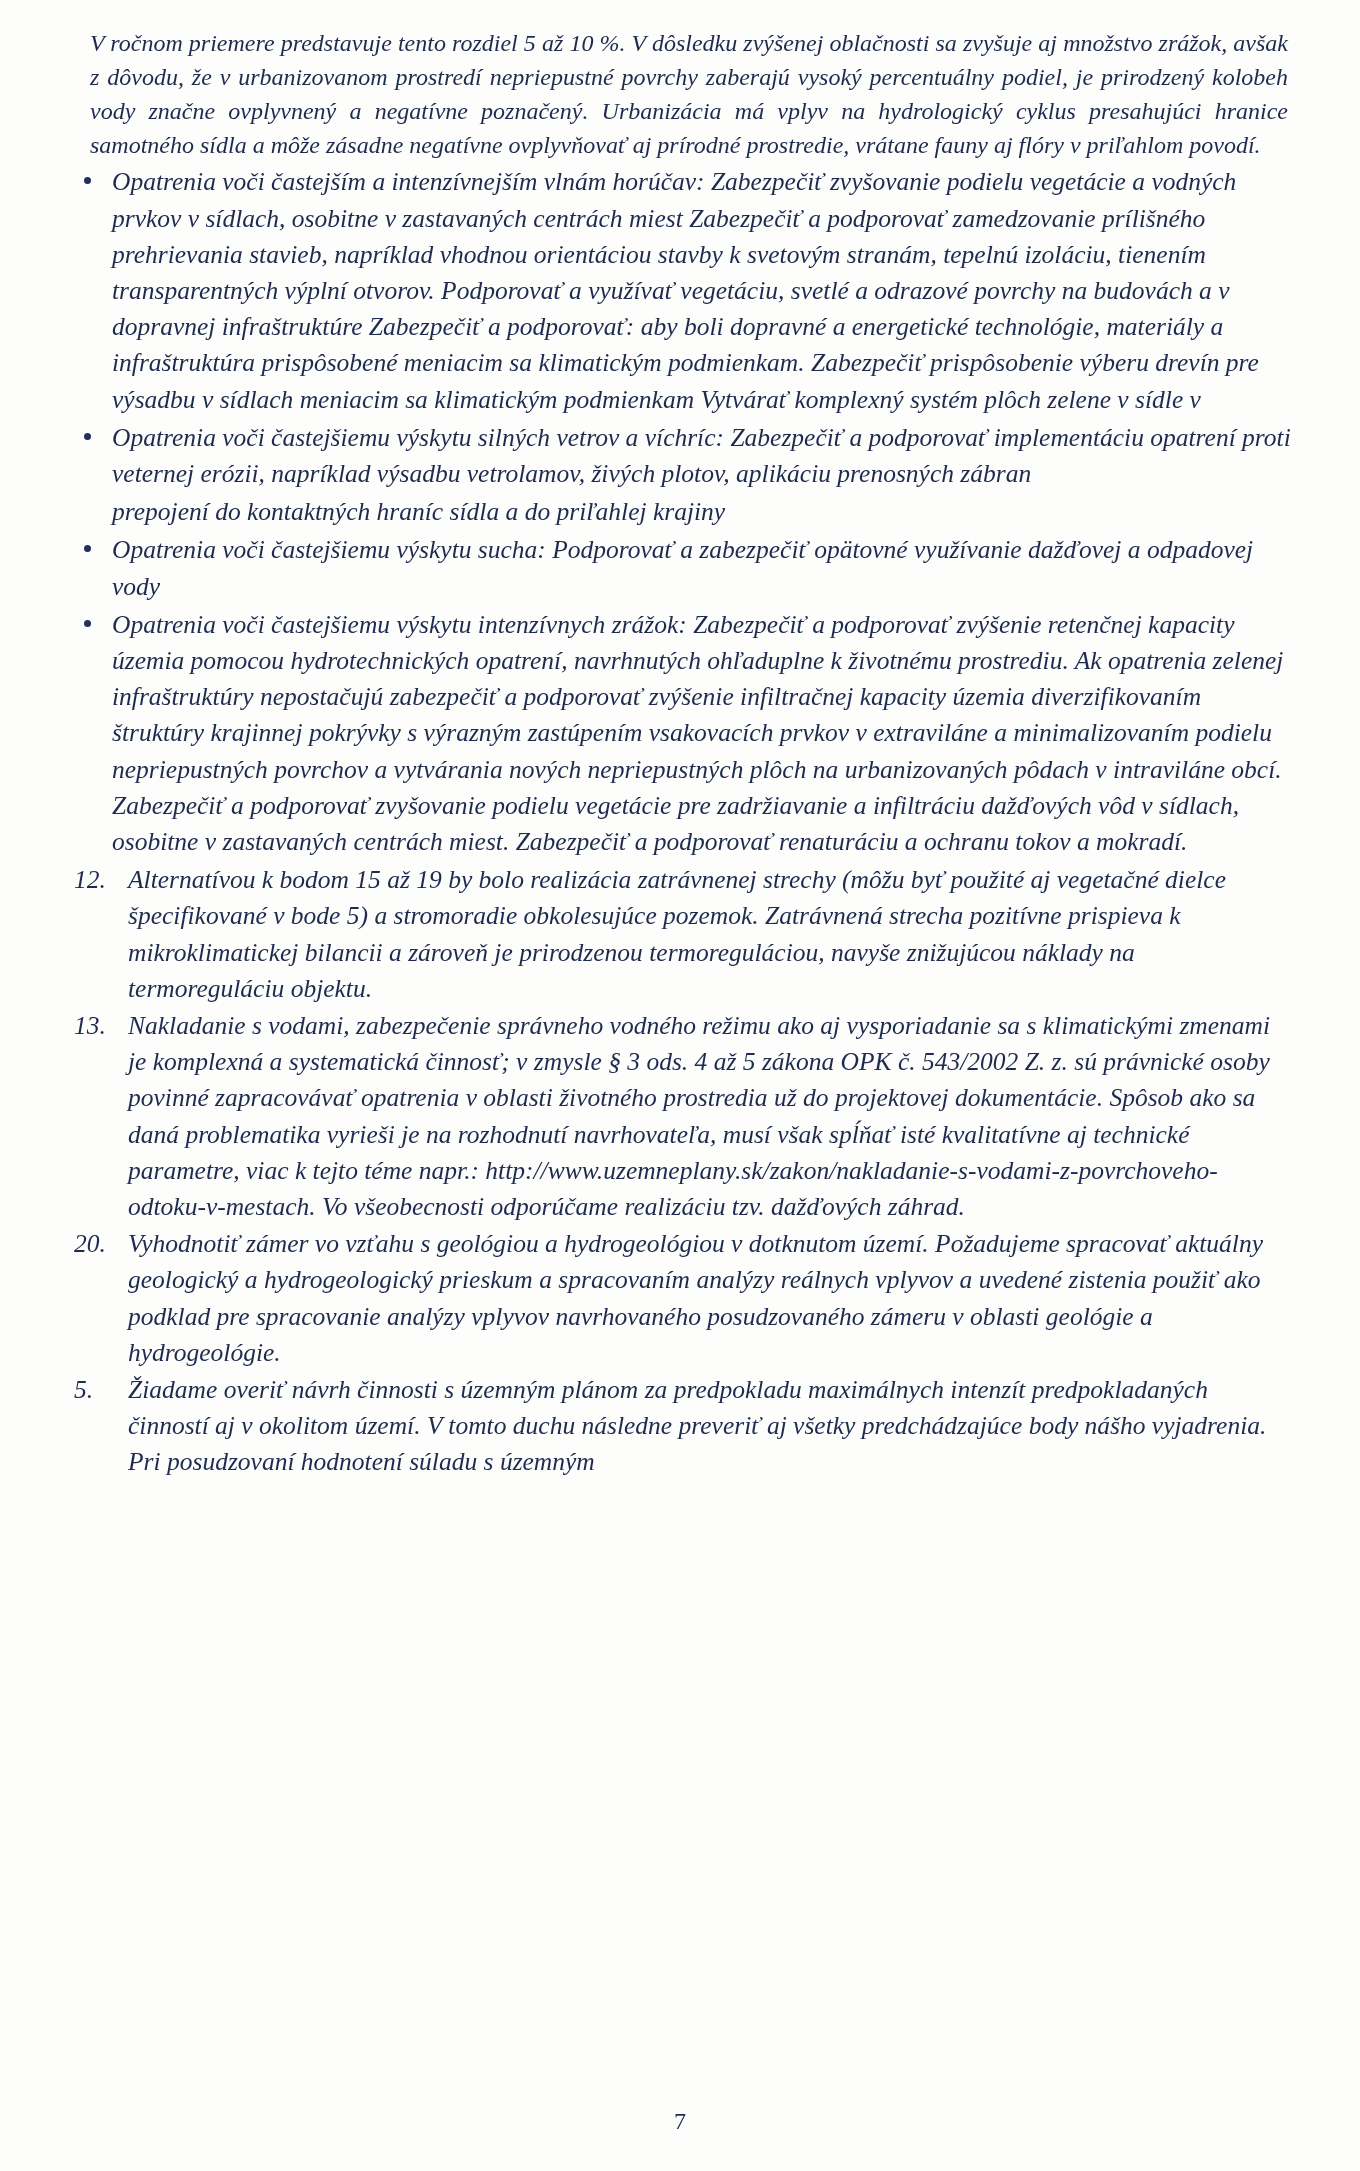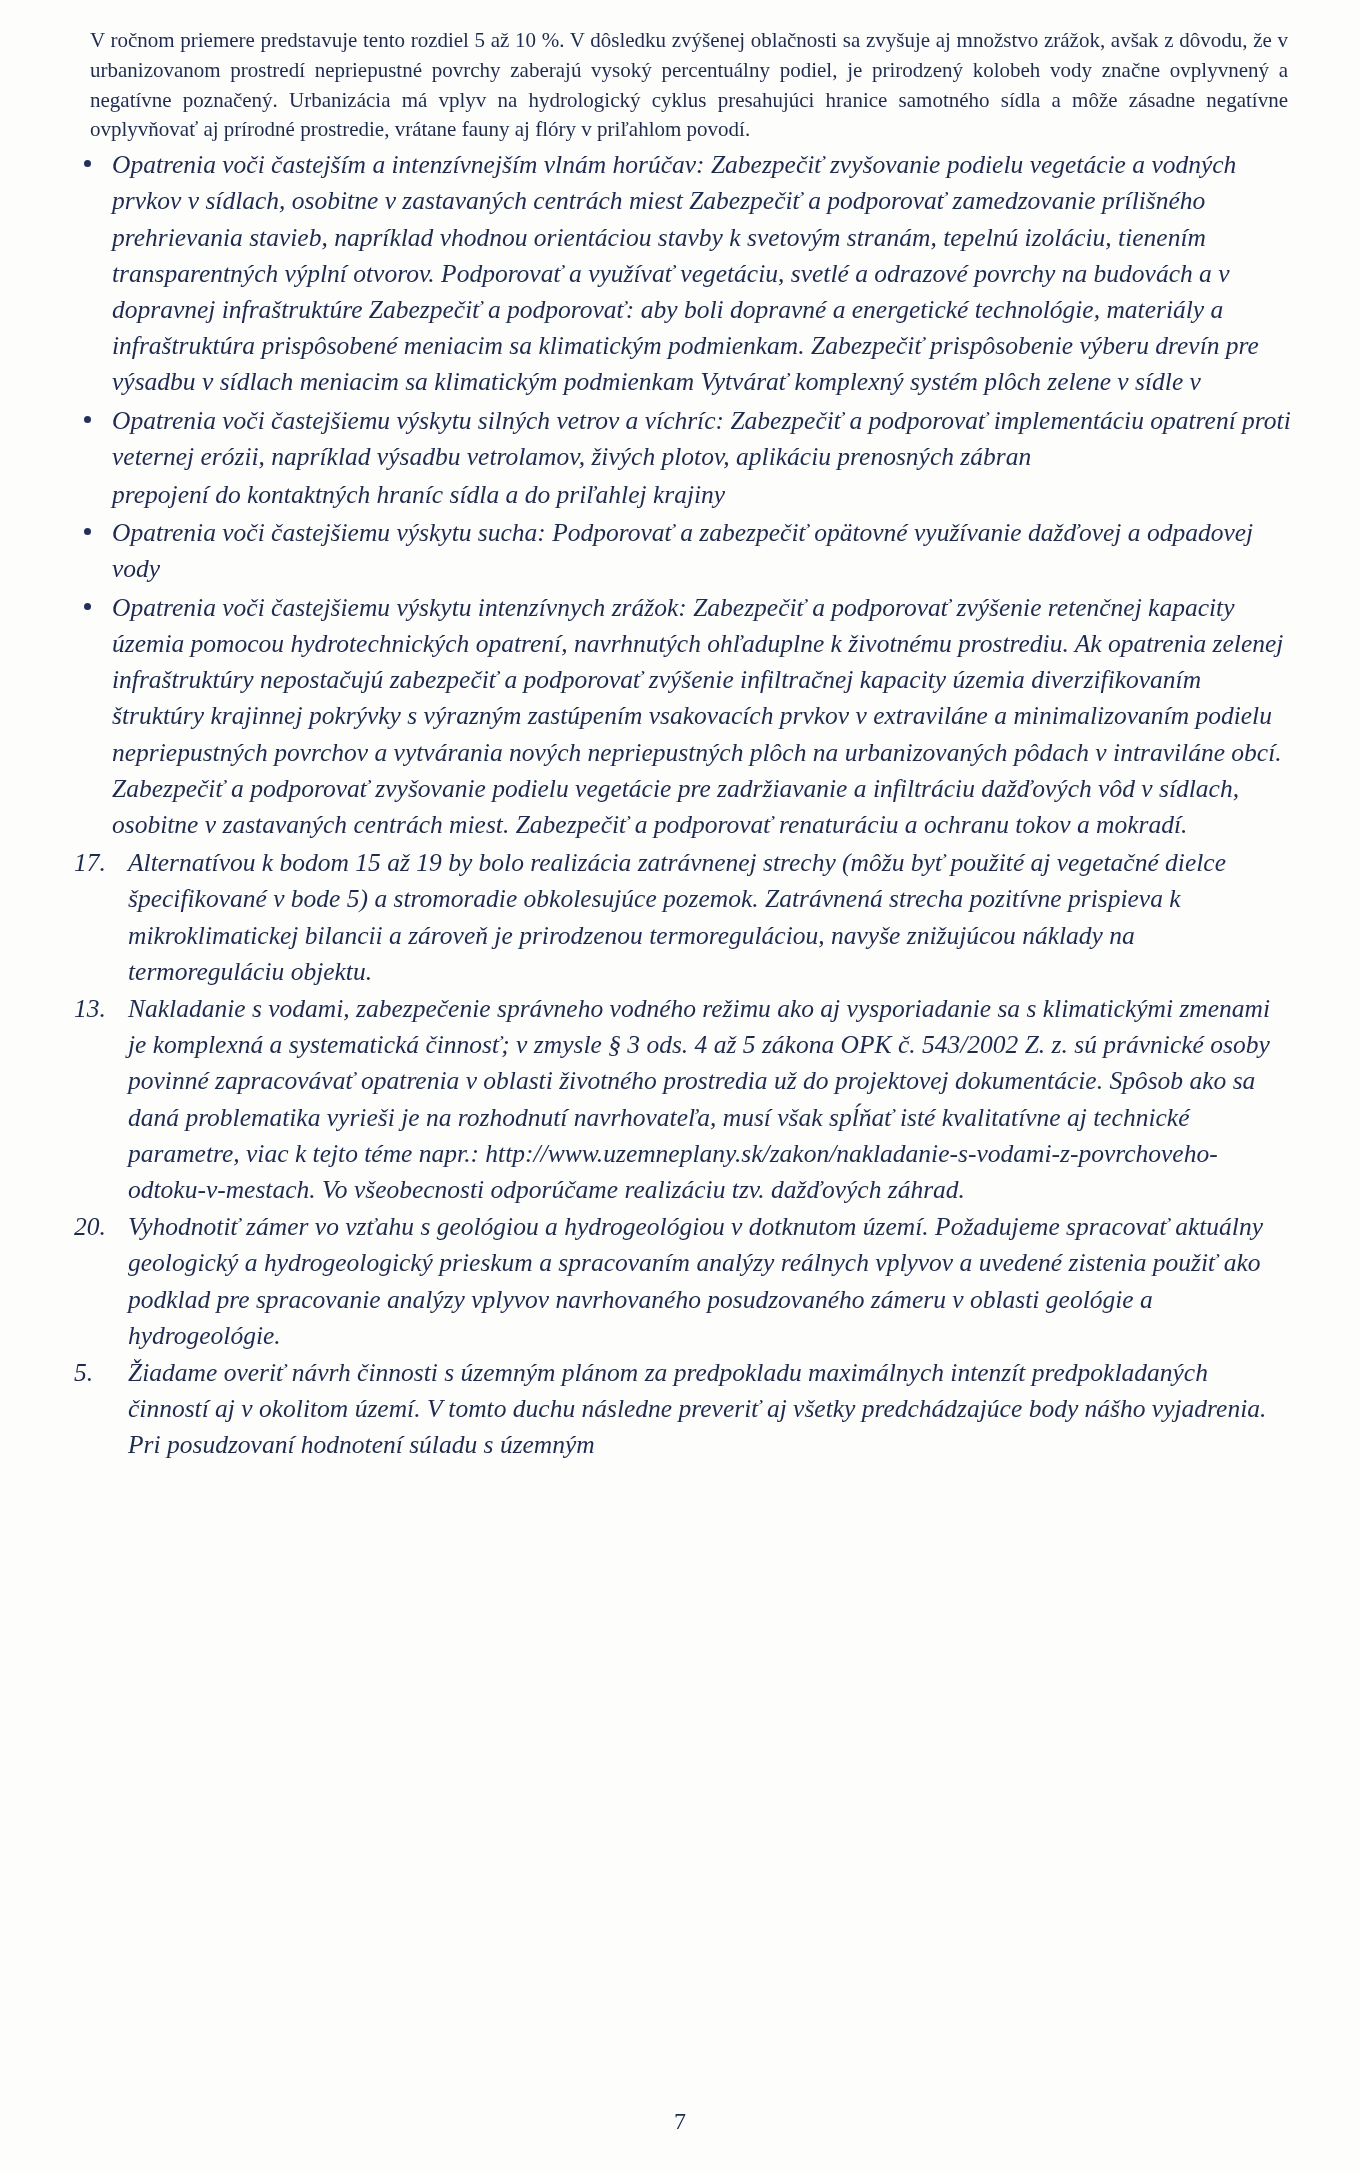--- a/index.html
+++ b/index.html
@@ -15,21 +15,22 @@
   }
   .page {
     width: 1360px;
     min-height: 2171px;
     box-sizing: border-box;
     padding: 26px 66px 30px 60px;
     position: relative;
     background: #fdfdfc;
   }
   .para {
-    font-size: 21px;
+    font-style: italic;
+    font-size: 24px;
     line-height: 1.42;
     text-align: justify;
     margin: 0 0 2px 0;
     text-indent: 0;
     color: #1e2b4f;
   }
   .intro {
     margin-left: 30px;
     margin-right: 6px;
   }
@@ -125,21 +126,21 @@
       <span class="btext">Opatrenia voči častejšiemu výskytu sucha: Podporovať a zabezpečiť opätovné využívanie dažďovej a odpadovej vody</span>
     </li>
     <li class="bullet-item">
       <span class="dot"></span>
       <span class="btext">Opatrenia voči častejšiemu výskytu intenzívnych zrážok: Zabezpečiť a podporovať zvýšenie retenčnej kapacity územia pomocou hydrotechnických opatrení, navrhnutých ohľaduplne k životnému prostrediu. Ak opatrenia zelenej infraštruktúry nepostačujú zabezpečiť a podporovať zvýšenie infiltračnej kapacity územia diverzifikovaním štruktúry krajinnej pokrývky s výrazným zastúpením vsakovacích prvkov v extraviláne a minimalizovaním podielu nepriepustných povrchov a vytvárania nových nepriepustných plôch na urbanizovaných pôdach v intraviláne obcí.  Zabezpečiť a podporovať zvyšovanie podielu vegetácie pre zadržiavanie a infiltráciu dažďových vôd v sídlach, osobitne v zastavaných centrách miest. Zabezpečiť a podporovať renaturáciu a ochranu tokov a mokradí.</span>
     </li>
   </ul>
 
   <ol class="num-list">
     <li class="num-item">
-      <span class="num">17.</span>
+      <span class="num">12.</span>
       <span class="ntext">Alternatívou k bodom 15 až 19 by bolo realizácia zatrávnenej strechy (môžu byť použité aj vegetačné dielce špecifikované v bode 5) a stromoradie obkolesujúce pozemok. Zatrávnená strecha pozitívne prispieva k mikroklimatickej bilancii a zároveň je prirodzenou termoreguláciou, navyše znižujúcou náklady na termoreguláciu objektu.</span>
     </li>
     <li class="num-item">
       <span class="num">13.</span>
       <span class="ntext">Nakladanie s vodami, zabezpečenie správneho vodného režimu ako aj vysporiadanie sa s klimatickými zmenami je komplexná a systematická činnosť; v zmysle § 3 ods. 4 až 5 zákona OPK č. 543/2002 Z. z. sú právnické osoby povinné zapracovávať opatrenia v oblasti životného prostredia už do projektovej dokumentácie. Spôsob ako sa daná problematika vyrieši je na rozhodnutí navrhovateľa, musí však spĺňať isté kvalitatívne aj technické parametre, viac k tejto téme napr.: http://www.uzemneplany.sk/zakon/nakladanie-s-vodami-z-povrchoveho-odtoku-v-mestach. Vo všeobecnosti odporúčame realizáciu tzv. dažďových záhrad.</span>
     </li>
     <li class="num-item">
       <span class="num">20.</span>
       <span class="ntext">Vyhodnotiť zámer vo vzťahu s geológiou a hydrogeológiou v dotknutom území. Požadujeme spracovať aktuálny geologický a hydrogeologický prieskum a spracovaním analýzy reálnych vplyvov a uvedené zistenia použiť ako podklad pre spracovanie analýzy vplyvov navrhovaného posudzovaného zámeru v oblasti geológie a hydrogeológie.</span>
     </li>

